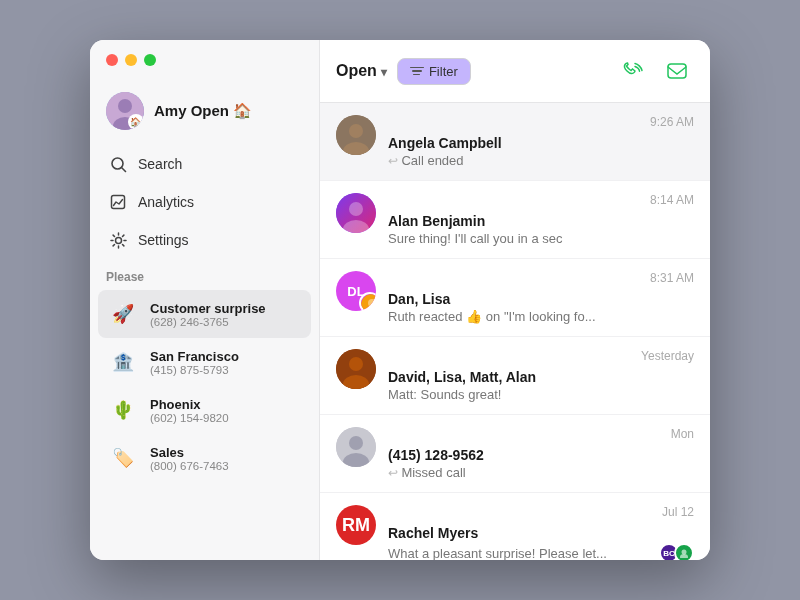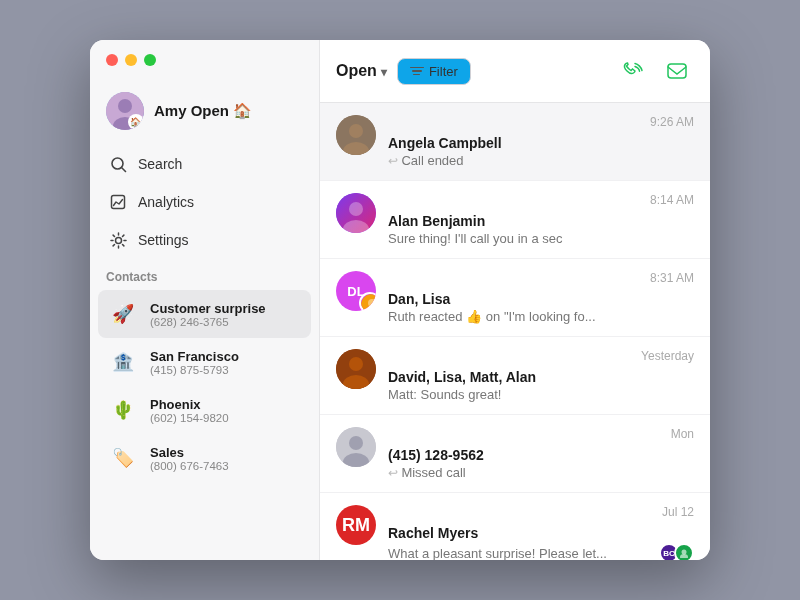--- a/index.html
+++ b/index.html
@@ -221,21 +221,21 @@
       display: flex;
       align-items: center;
       gap: 5px;
       padding: 5px 12px;
       border: 1.5px solid #d0d0d5;
       border-radius: 8px;
       font-size: 13px;
       font-weight: 500;
       color: #333;
       cursor: pointer;
-      background: #0ea5e9;
+      background: #c4b5fd;
     }
     .filter-icon-lines {
       display: flex;
       flex-direction: column;
       gap: 2px;
       width: 14px;
     }
     .filter-line {
       height: 1.5px;
       background: #555;
@@ -405,21 +405,21 @@
         <div class="nav-icon">
           <svg width="17" height="17" viewBox="0 0 17 17" fill="none">
             <circle cx="8.5" cy="8.5" r="3" stroke="#444" stroke-width="1.5"></circle>
             <path d="M8.5 1v2M8.5 14v2M1 8.5h2M14 8.5h2M3.1 3.1l1.4 1.4M12.5 12.5l1.4 1.4M13.9 3.1l-1.4 1.4M4.5 12.5L3.1 13.9" stroke="#444" stroke-width="1.5" stroke-linecap="round"></path>
           </svg>
         </div>
         <span>Settings</span>
       </div>
     </div>
 
-    <div class="section-label">Contacts</div>
+    <div class="section-label">Please</div>
 
     <div class="inbox-item active">
       <div class="inbox-icon">🚀</div>
       <div class="inbox-info">
         <span class="inbox-name">Customer surprise</span>
         <span class="inbox-number">(628) 246-3765</span>
       </div>
     </div>
     <div class="inbox-item">
       <div class="inbox-icon">🏦</div>

